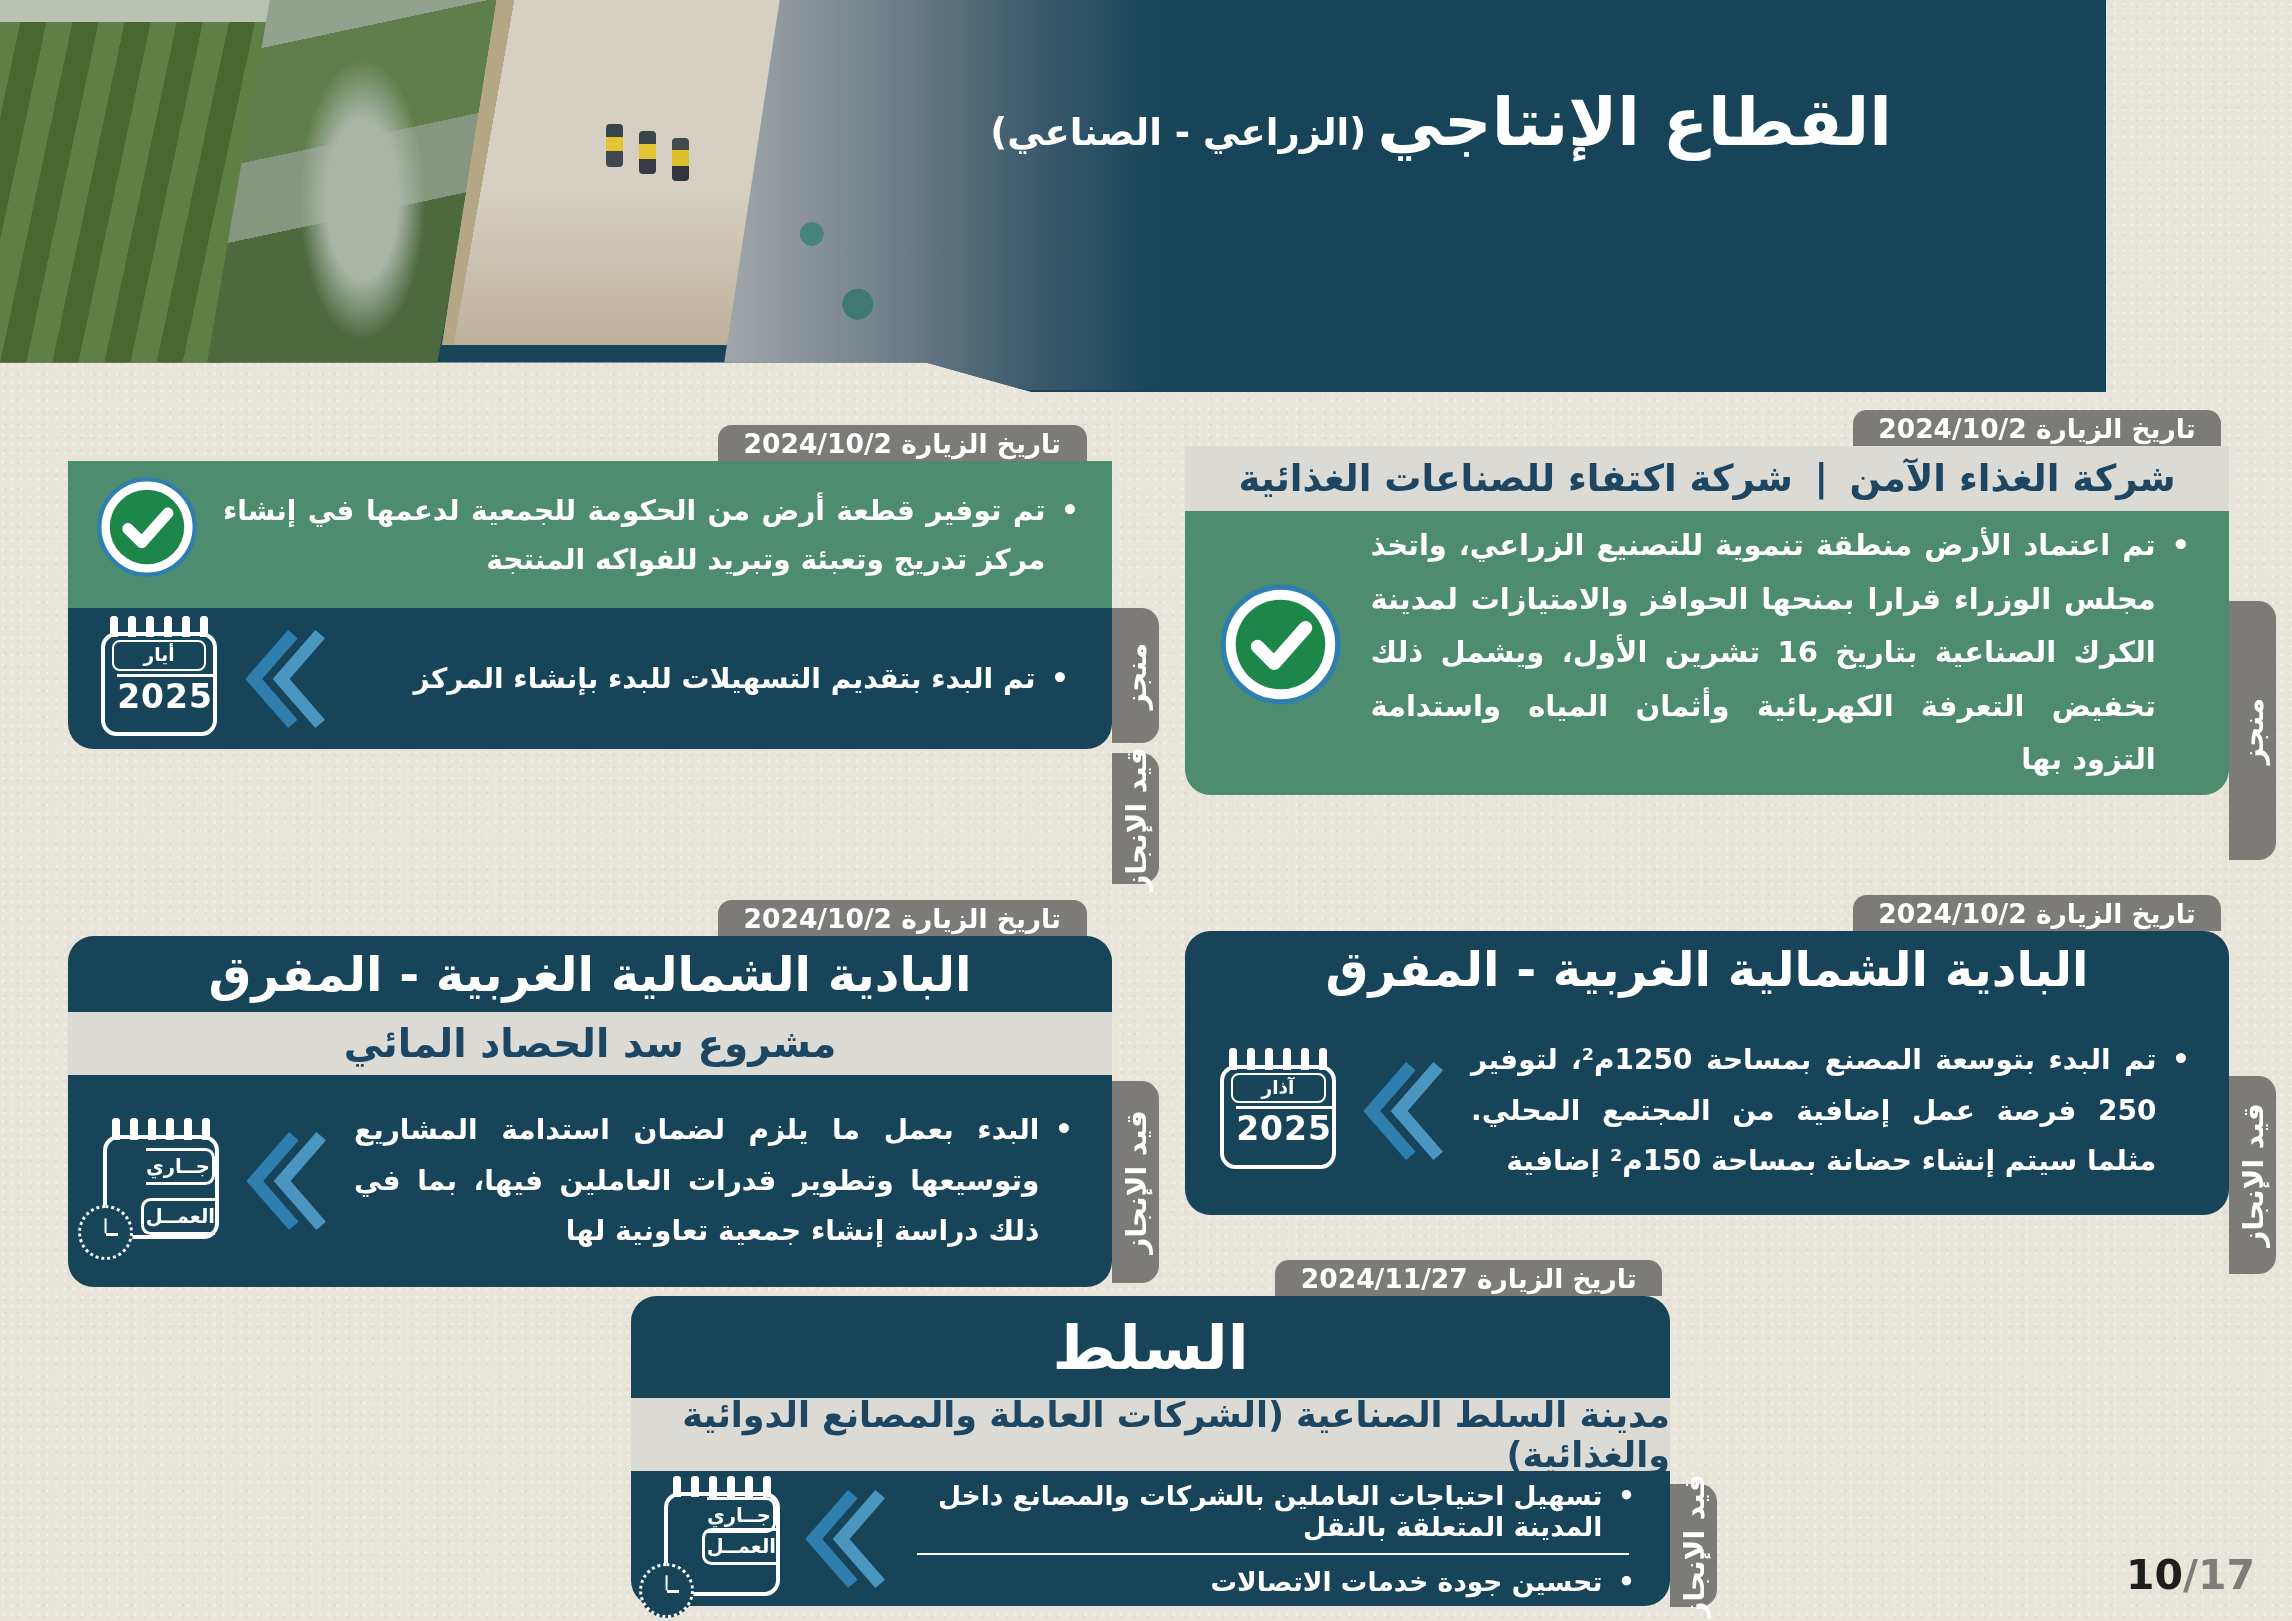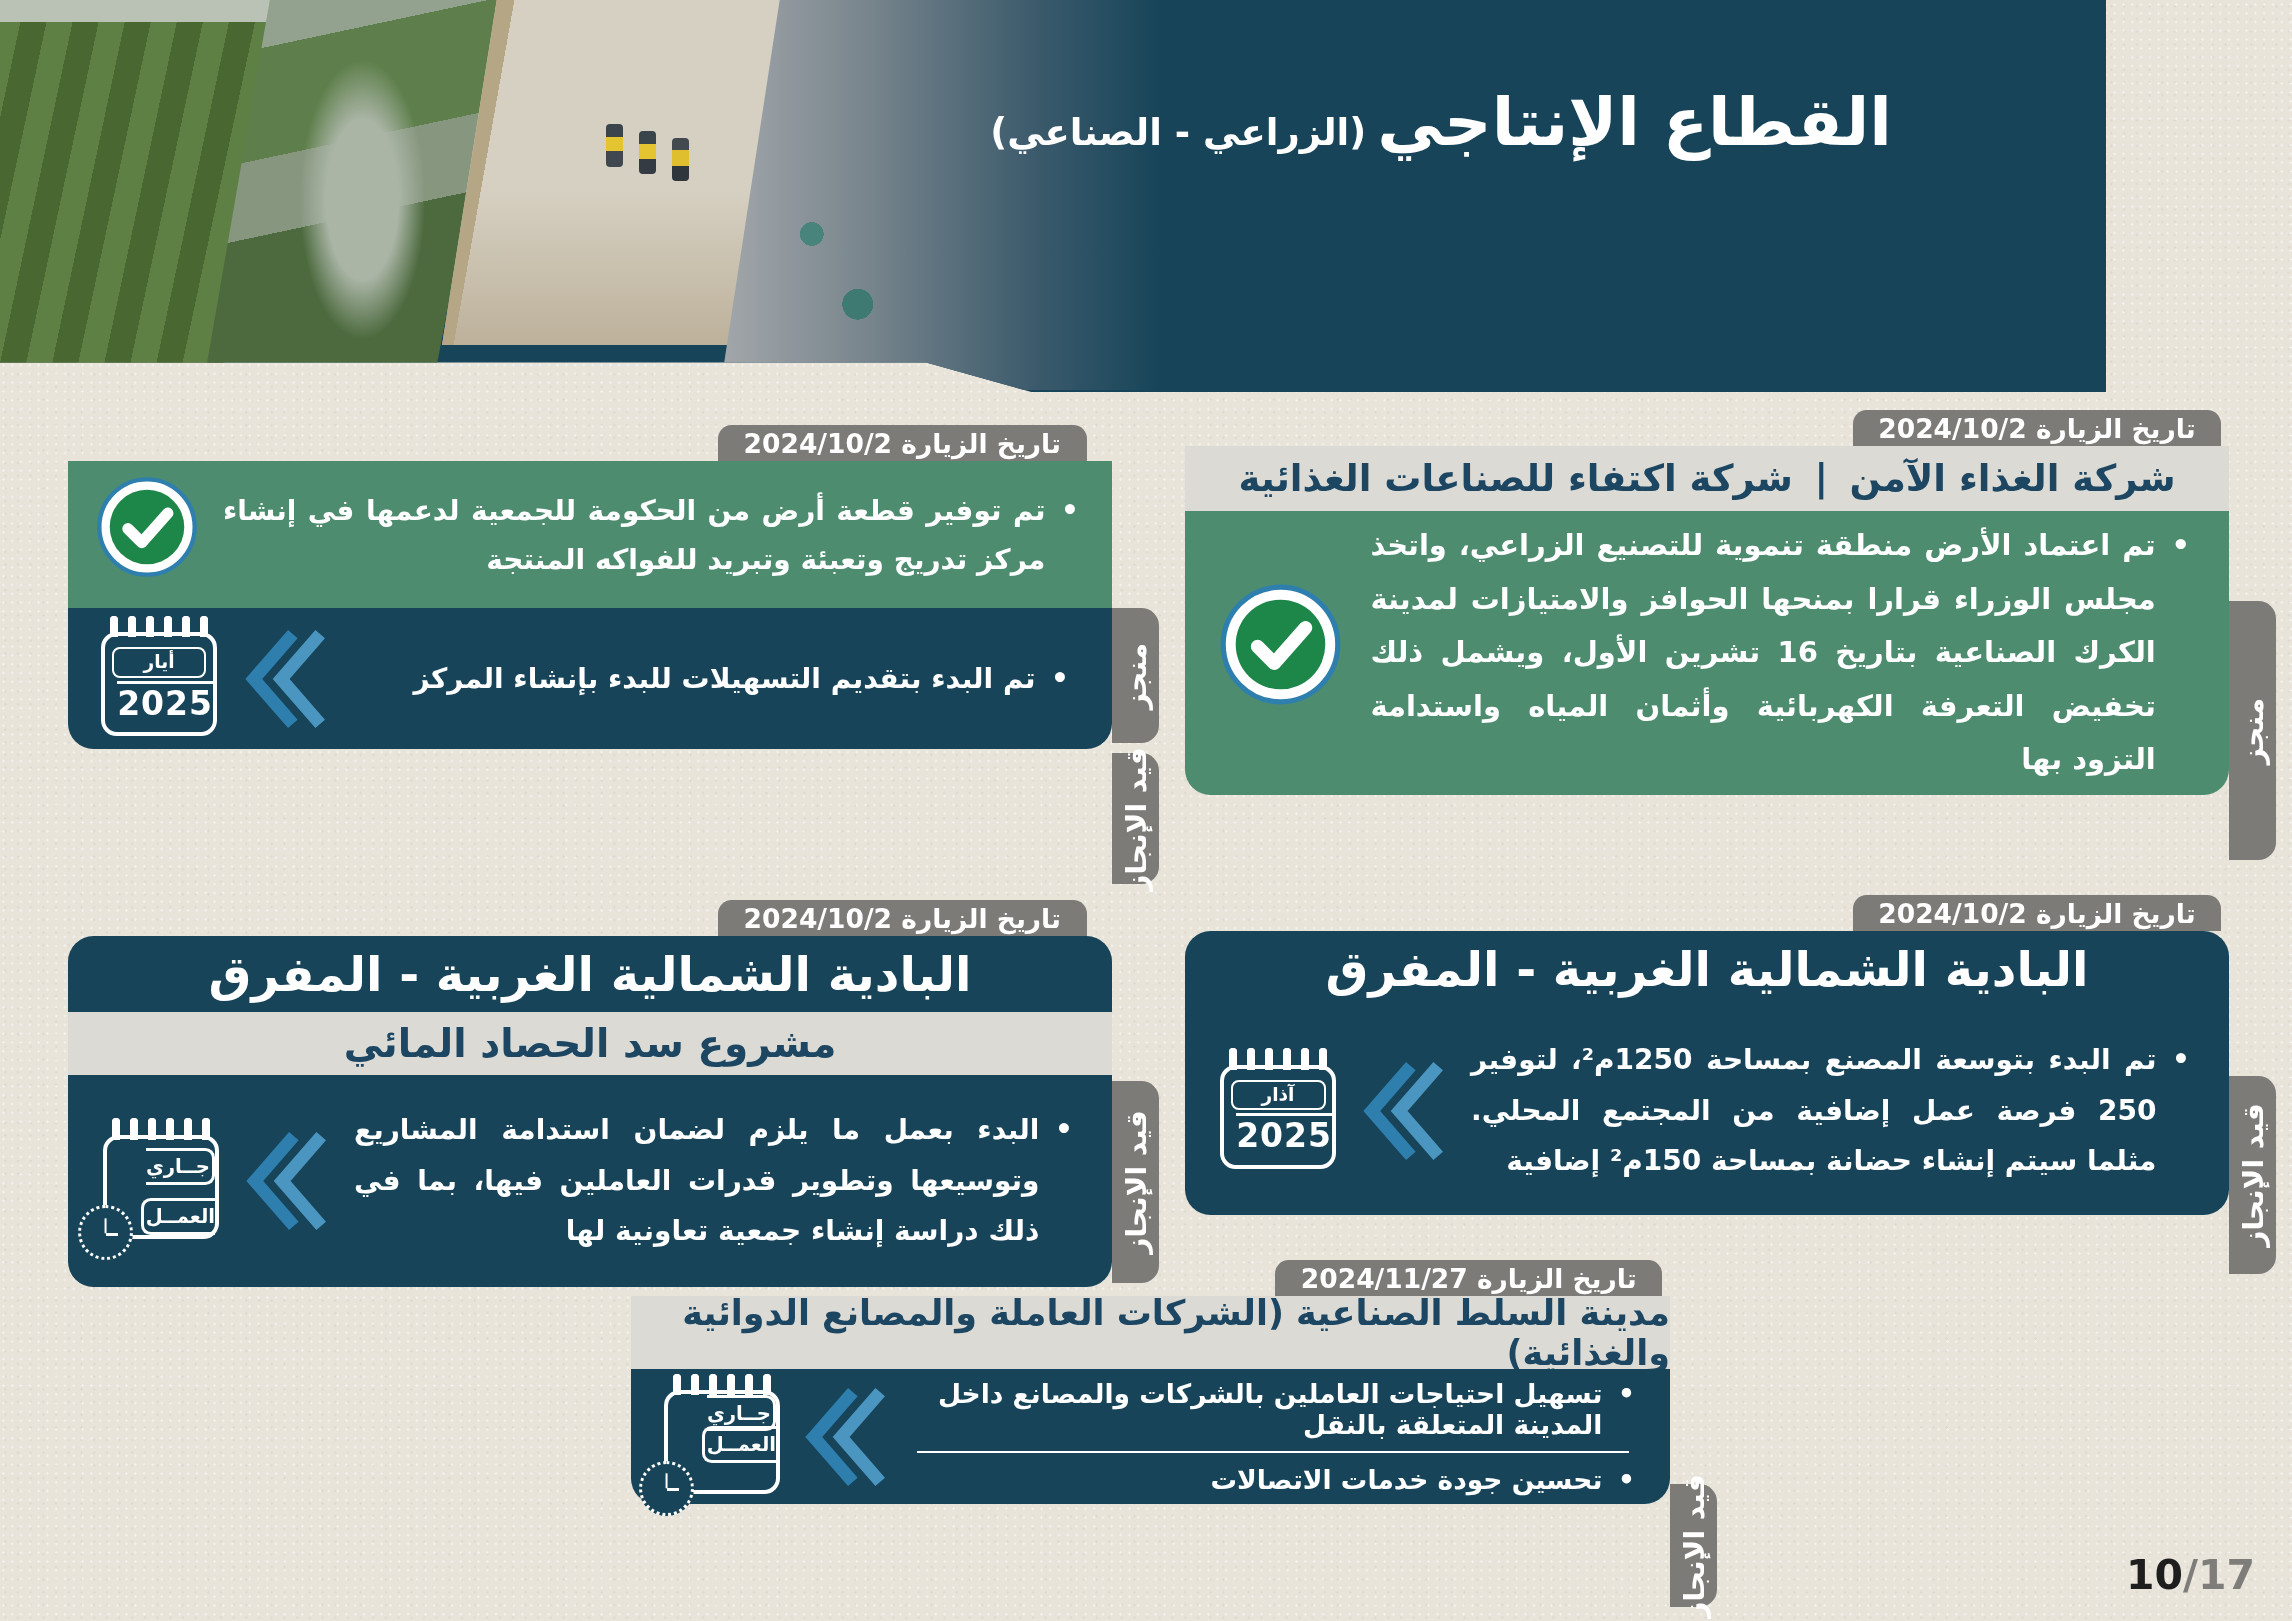--- a/index.html
+++ b/index.html
@@ -93,21 +93,21 @@
   .card-b .stab{top:188px;height:123px;}
   .salt-col{flex:1;display:flex;flex-direction:column;justify-content:center;min-width:0;}
   .salt-divider{border-top:2.9px solid #fff;margin:10.8px 5.9px;}
 
   
   .check{flex:none;}
   .chev{flex:none;width:84px;height:102px;}
   .cal{position:relative;flex:none;width:116px;height:104px;border:4.9px solid #fff;border-radius:15.7px;margin-top:11.8px;}
   .rings{position:absolute;top:-20.6px;left:4.9px;right:4.9px;display:flex;justify-content:space-between;}
   .rings i{width:7.8px;height:21.6px;border:4.9px solid #fff;border-bottom:none;border-radius:7.8px 7.8px 0 0;}
-  .month{display:block;margin:11px auto 0;padding:0 29px;width:max-content;border:2.9px solid #fff;
+  .month{display:block;margin:4px auto 0;padding:0 29px;width:max-content;border:2.9px solid #fff;
     border-radius:7.8px;font-size:18.6px;line-height:26.5px;font-weight:bold;}
   .yr{margin-top:7px;border-top:3.9px solid #fff;text-align:right;font-size:33px;line-height:51px;font-weight:bold;letter-spacing:1px;}
   .wbox{margin:13.7px auto 0;width:80px;border:3.9px solid #fff;border-radius:9.8px;text-align:center;
     font-size:19.6px;line-height:1.3;padding:3.9px 2px;font-weight:bold;}
   .clock{position:absolute;left:-29px;bottom:-25.5px;width:55px;height:55px;border:3.9px dotted #fff;
     border-radius:50%;background:#174459;}
   .clock::before{content:"";position:absolute;left:50%;top:50%;width:2.9px;height:14.7px;background:#fff;transform:translate(-50%,-100%);}
   .clock::after{content:"";position:absolute;left:50%;top:50%;width:12.7px;height:2.9px;background:#fff;}
 
   .pagenum{position:absolute;left:2127px;top:1551px;direction:ltr;font-size:41px;font-weight:bold;white-space:nowrap;}
@@ -279,20 +279,21 @@
         <span class="clock"></span>
       </span>
     </div>
     <div class="stab">
       <span>قيد الإنجاز</span>
     </div>
   </section>
 
   <section class="card card-b">
     <div class="dtag">تاريخ الزيارة 2024/11/27</div>
+    <div class="ct">السلط</div>
     <div class="cs">مدينة السلط الصناعية (الشركات العاملة والمصانع الدوائية والغذائية)</div>
     <div class="cb navy rb body-b">
       <div class="salt-col">
         <p class="bullet">
           <span class="dot">•</span>
           <span class="btxt single">تسهيل احتياجات العاملين بالشركات والمصانع داخل المدينة المتعلقة بالنقل</span>
         </p>
         <div class="salt-divider"></div>
         <p class="bullet">
           <span class="dot">•</span>

